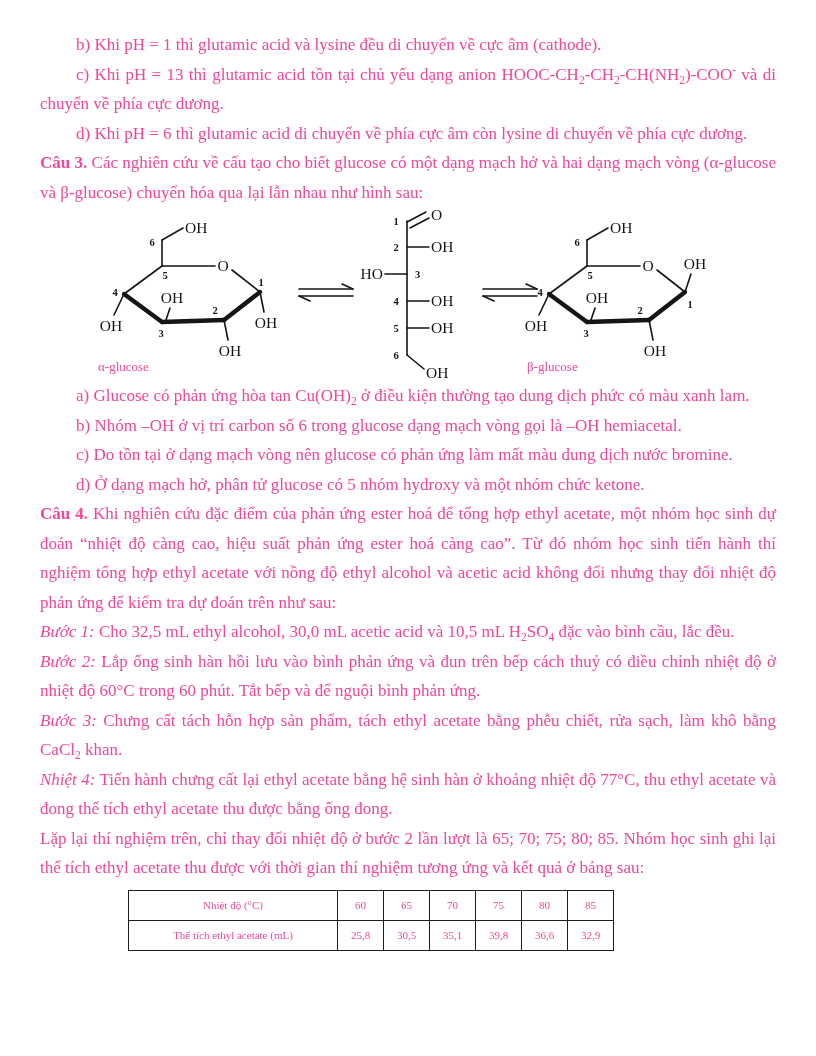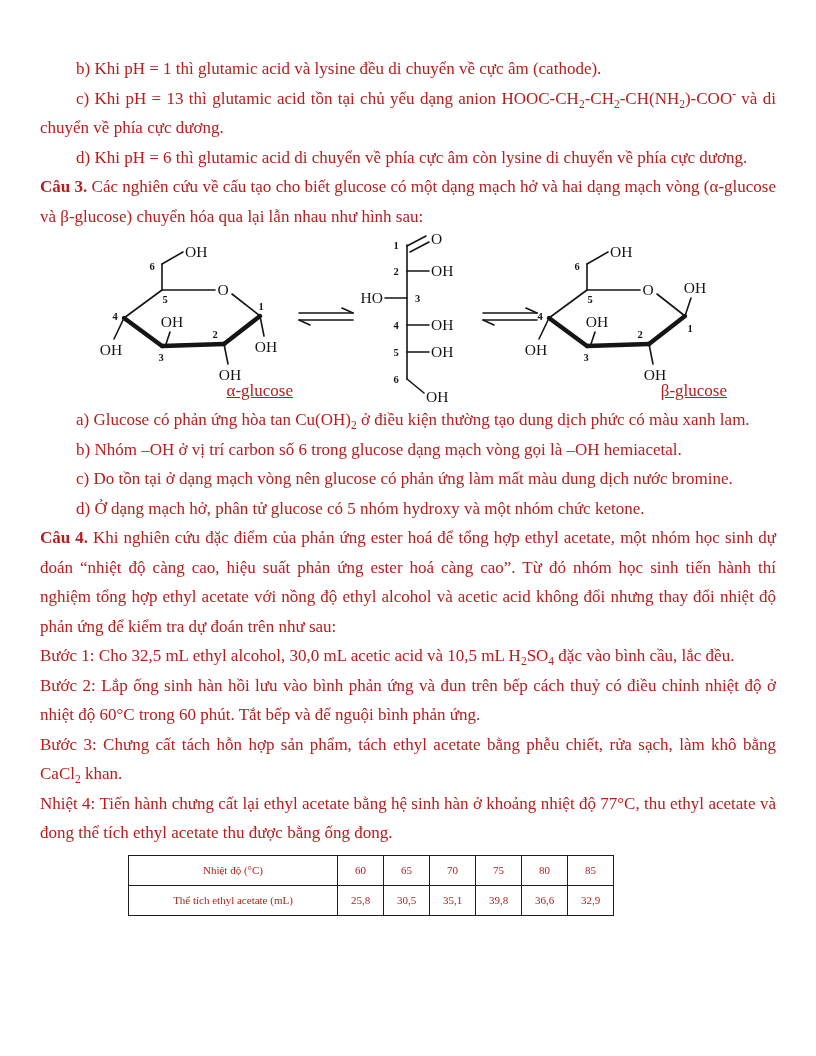--- a/index.html
+++ b/index.html
@@ -1,31 +1,31 @@
 <!DOCTYPE html>
 <html><head>
 <meta charset="utf-8">
 <style>
   html,body{margin:0;padding:0;background:#fff;}
   .page{
     width:816px;height:1056px;box-sizing:border-box;
-    background:#fff;padding:54px 40px 0 40px;
+    background:#fff;padding:30px 40px 0 40px;
     font-family:"Liberation Serif","DejaVu Serif",serif;
-    font-size:17px;line-height:29.5px;color:#b91c1c;
+    font-size:17px;line-height:29.5px;color:#ec4899;
     overflow:hidden;position:relative;
   }
   p{margin:0;text-align:justify;}
   p.ind{text-indent:36px;}
   .qlabel{font-weight:bold;}
-  .slabel{}
+  .slabel{font-style:italic;}
   sub,sup{font-size:11.5px;line-height:0;}
   
   .figure{position:relative;height:174px;}
   .fig-el{position:absolute;}
-  .struct-label{position:absolute;text-align:right;font-size:17px;line-height:20px;text-decoration:underline;}
+  .struct-label{position:absolute;text-align:left;font-size:13px;line-height:20px;}
   .figure svg line{stroke:#151515;stroke-width:1.6;stroke-linecap:round;}
   .figure svg line.bold{stroke-width:4.4;}
   .figure svg text{font-family:"Liberation Serif","DejaVu Serif",serif;fill:#151515;}
   .figure svg text.atom{font-size:15.5px;}
   .figure svg text.num{font-size:10.5px;font-weight:bold;}
   
   table.data{border-collapse:collapse;table-layout:fixed;margin:7px 0 3px 88px;}
   table.data td{
     border:1.6px solid #1d1d1d;text-align:center;vertical-align:middle;
     height:29px;padding:0 2px;font-size:11px;line-height:20px;
@@ -148,20 +148,21 @@
   <p><span class="qlabel">Câu 4.</span><span> Khi nghiên cứu đặc điểm của phản ứng ester hoá để tổng hợp ethyl acetate, một nhóm học sinh dự đoán “nhiệt độ càng cao, hiệu suất phản ứng ester hoá càng cao”. Từ đó nhóm học sinh tiến hành thí nghiệm tổng hợp ethyl acetate với nồng độ ethyl alcohol và acetic acid không đổi nhưng thay đổi nhiệt độ phản ứng để kiểm tra dự đoán trên như sau:</span></p>
 
   <p><span class="slabel">Bước 1:</span><span> Cho 32,5 mL ethyl alcohol, 30,0 mL acetic acid và 10,5 mL H</span><sub>2</sub><span>SO</span><sub>4</sub><span> đặc vào bình cầu, lắc đều.</span></p>
 
   <p><span class="slabel">Bước 2:</span><span> Lắp ống sinh hàn hồi lưu vào bình phản ứng và đun trên bếp cách thuỷ có điều chỉnh nhiệt độ ở nhiệt độ 60°C trong 60 phút. Tắt bếp và để nguội bình phản ứng.</span></p>
 
   <p><span class="slabel">Bước 3:</span><span> Chưng cất tách hỗn hợp sản phẩm, tách ethyl acetate bằng phễu chiết, rửa sạch, làm khô bằng CaCl</span><sub>2</sub><span> khan.</span></p>
 
   <p><span class="slabel">Nhiệt 4:</span><span> Tiến hành chưng cất lại ethyl acetate bằng hệ sinh hàn ở khoảng nhiệt độ 77°C, thu ethyl acetate và đong thể tích ethyl acetate thu được bằng ống đong.</span></p>
 
+  <p>Lặp lại thí nghiệm trên, chỉ thay đổi nhiệt độ ở bước 2 lần lượt là 65; 70; 75; 80; 85. Nhóm học sinh ghi lại thể tích ethyl acetate thu được với thời gian thí nghiệm tương ứng và kết quả ở bảng sau:</p>
 
   <table class="data">
     <colgroup>
       <col style="width:209px">
         <col style="width:46px">
         <col style="width:46px">
       <col style="width:46px">
         <col style="width:46px">
         <col style="width:46px">
         <col style="width:46px">

